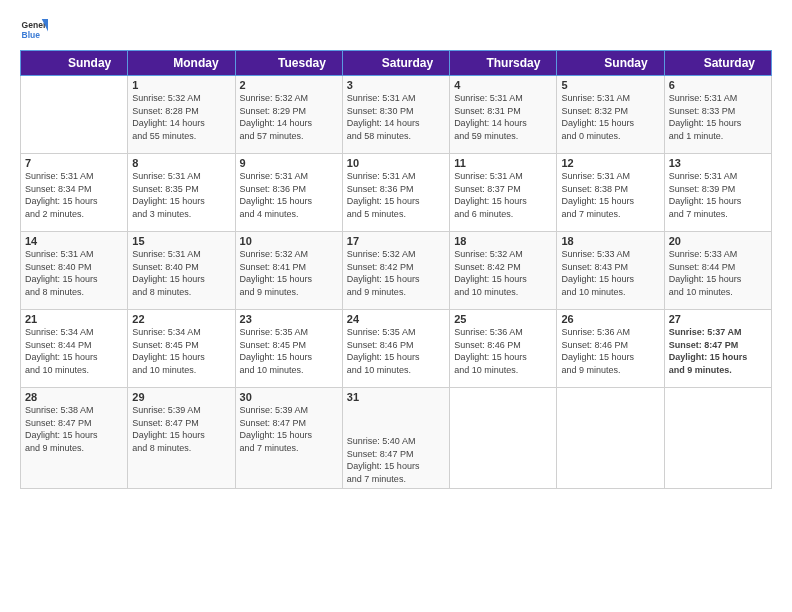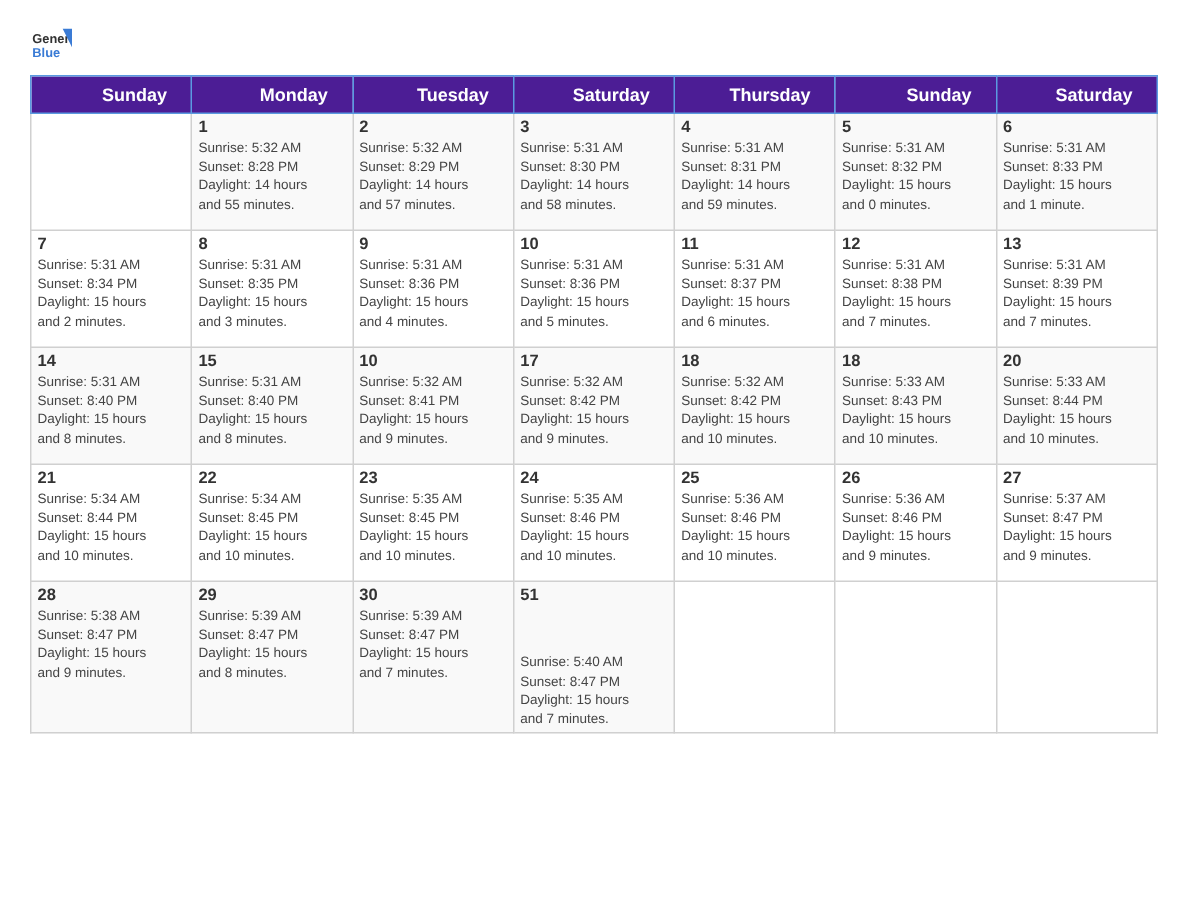--- a/index.html
+++ b/index.html
@@ -295,21 +295,21 @@
           </td>
           <td>
             <span class="day-num">26</span>
             <div class="cell-info" style="white-space: pre-line;">Sunrise: 5:36 AM
 Sunset: 8:46 PM
 Daylight: 15 hours
 and 9 minutes.</div>
           </td>
           <td>
             <span class="day-num">27</span>
-            <div class="cell-info" style="white-space: pre-line;">Sunrise: 5:37 AM
+            <div class="cell-info" style="white-space: pre-line; font-weight: bold;">Sunrise: 5:37 AM
 Sunset: 8:47 PM
 Daylight: 15 hours
 and 9 minutes.</div>
           </td>
         </tr>
         <tr>
           <td>
             <span class="day-num">28</span>
             <div class="cell-info" style="white-space: pre-line;">Sunrise: 5:38 AM
 Sunset: 8:47 PM
@@ -324,21 +324,21 @@
 and 8 minutes.</div>
           </td>
           <td>
             <span class="day-num">30</span>
             <div class="cell-info" style="white-space: pre-line;">Sunrise: 5:39 AM
 Sunset: 8:47 PM
 Daylight: 15 hours
 and 7 minutes.</div>
           </td>
           <td>
-            <span class="day-num">51</span>
+            <span class="day-num">31</span>
             <div class="cell-info" style="white-space: pre-line; margin-top: 32px;">Sunrise: 5:40 AM
 Sunset: 8:47 PM
 Daylight: 15 hours
 and 7 minutes.</div>
           </td>
           <td class="empty-cell"></td>
           <td class="empty-cell"></td>
           <td class="empty-cell"></td>
         </tr>
       </tbody>

